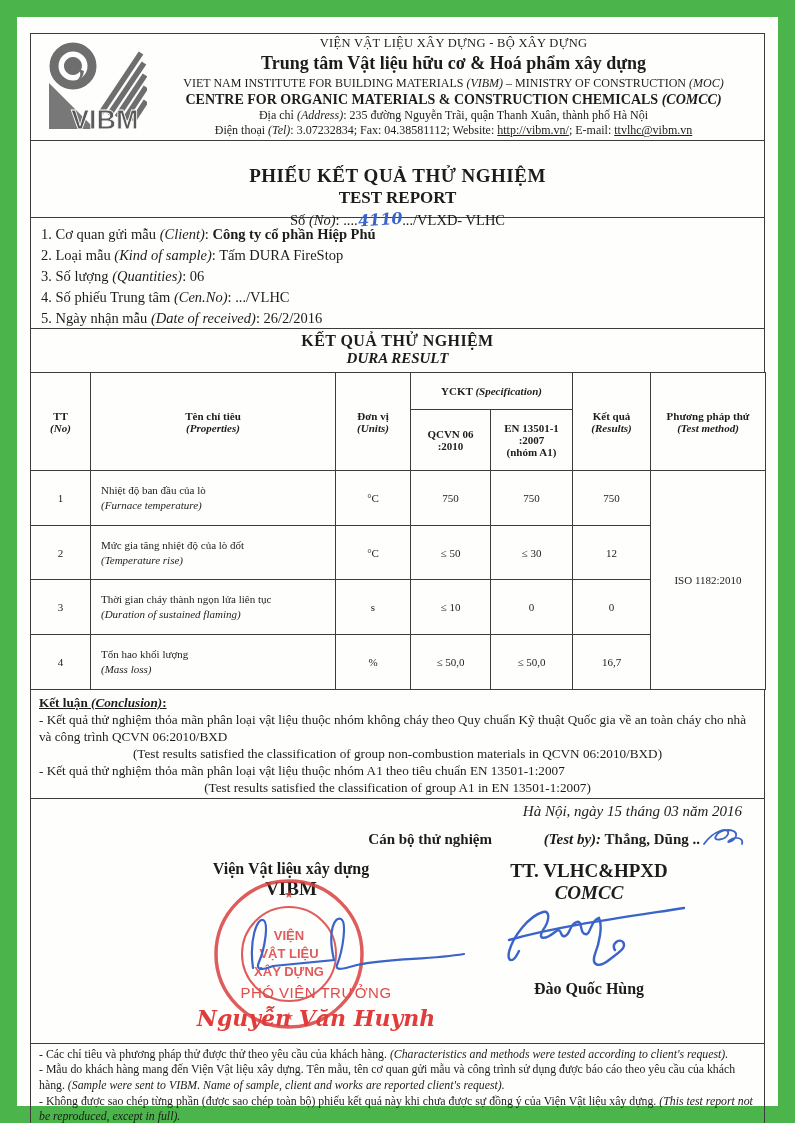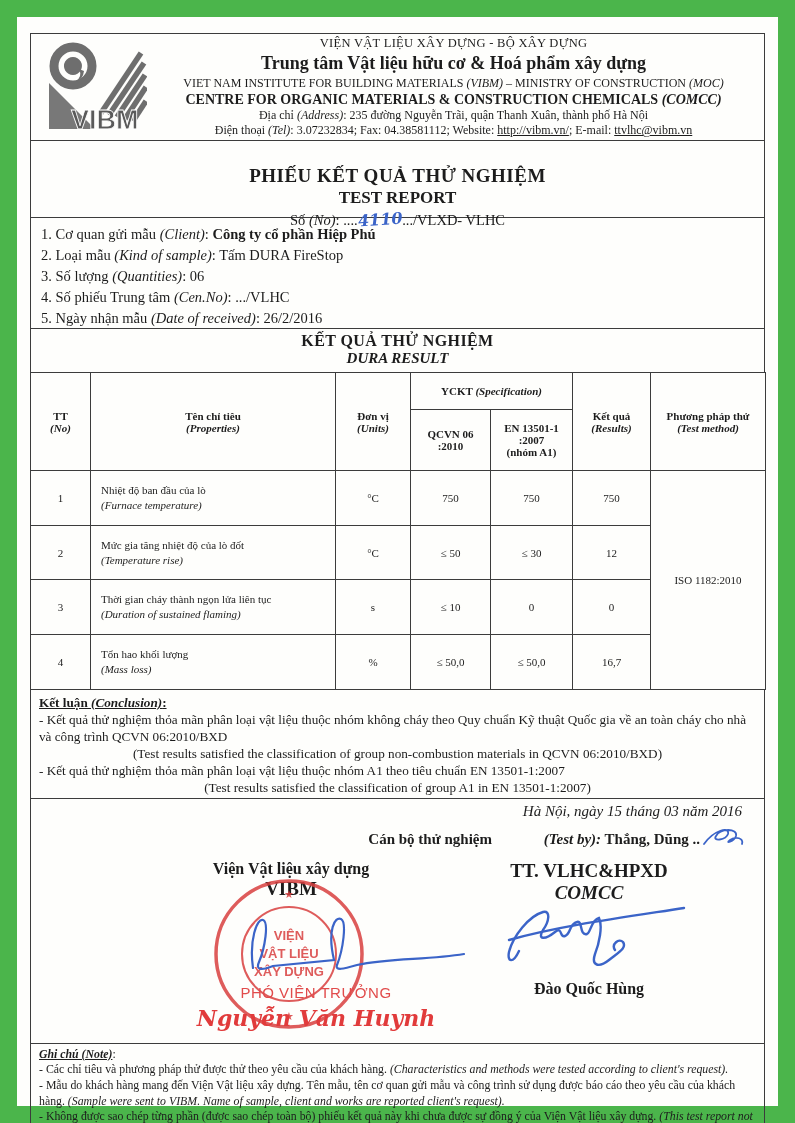--- a/index.html
+++ b/index.html
@@ -233,20 +233,19 @@
         <path d="M20,55 C14,68 8,66 10,56 C14,40 30,20 44,16 C52,14 50,26 44,34 C38,44 46,44 56,36 C64,30 60,42 66,40 C72,38 70,28 78,26 C84,24 80,40 88,38 C92,36 92,24 100,22 C104,30 100,48 96,58 C92,70 100,72 110,64 C120,56 128,52 124,46 C120,42 112,48 116,54" fill="none" stroke="#3b64c8" stroke-width="2.4" stroke-linecap="round"></path>
         <path d="M10,44 C60,30 120,22 185,12" stroke="#3b64c8" stroke-width="2.4" fill="none" stroke-linecap="round"></path>
       </svg>
 
       <div class="role">PHÓ VIỆN TRƯỞNG</div>
       <div class="scriptname">Nguyễn Văn Huynh</div>
       <div class="rname">Đào Quốc Hùng</div>
     </div>
 
     <div class="box notesbox">
-      <div><span class="note-label">Ghi chú (Note)</span><span>:</span></div>
       <div><span>- Các chỉ tiêu và phương pháp thử được thử theo yêu cầu của khách hàng. </span><span class="note-en">(Characteristics and methods were tested according to  client's request).</span></div>
       <div><span>- Mẫu do khách hàng mang đến Viện Vật liệu xây dựng. Tên mẫu, tên cơ quan gửi mẫu và công trình sử dụng được báo cáo theo yêu cầu của khách hàng. </span><span class="note-en">(Sample were sent to VIBM. Name of sample, client and works are reported client's request).</span></div>
       <div><span>- Không được sao chép từng phần (được sao chép toàn bộ) phiếu kết quả này khi chưa được sự  đồng ý của Viện Vật liệu xây dựng. </span><span class="note-en">(This test report not be reproduced, except in full).</span></div>
     </div>
 
   </div>
 </div>
 
 </body></html>

